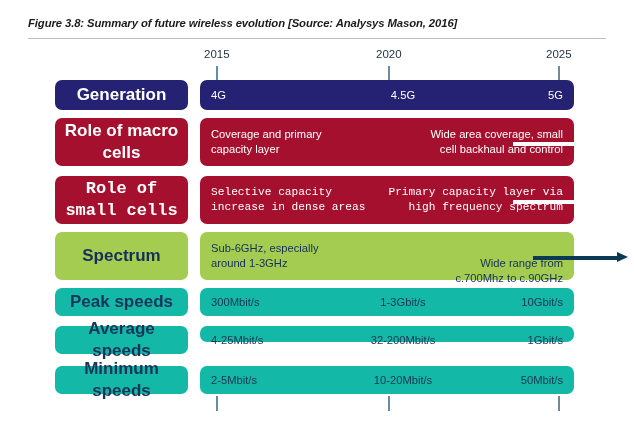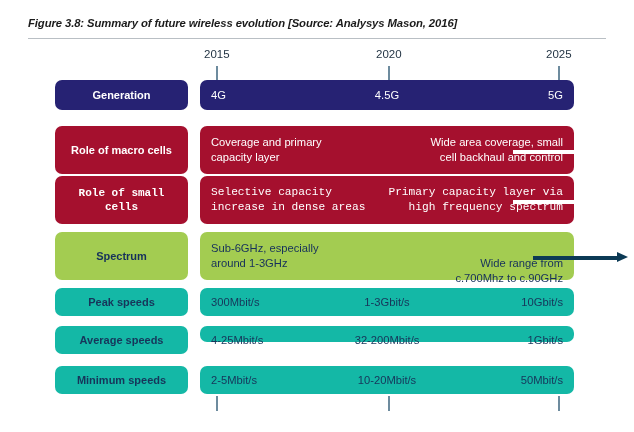--- a/index.html
+++ b/index.html
@@ -70,21 +70,21 @@
   .row-label {
     position: absolute;
     left: 55px;
     width: 133px;
     top: 0;
     border-radius: 7px;
     display: flex;
     align-items: center;
     justify-content: center;
     text-align: center;
-    font-size: 11px;
+    font-size: 17px;
     font-weight: bold;
     box-sizing: border-box;
     padding: 8px 4px;
     line-height: 1.28;
   }
   .row-bar {
     position: absolute;
     left: 200px;
     width: 374px;
     top: 0;
@@ -93,21 +93,21 @@
   }
 
   
   .cell {
     position: absolute;
     font-size: 11.2px;
     line-height: 1.32;
     white-space: pre-line;
   }
   .cell-start { left: 11px; text-align: left; }
-  .cell-mid   { left: 0; width: 374px; text-align: center; }
+  .cell-mid   { left: 16px; width: 374px; text-align: center; }
   .cell-end   { right: 11px; text-align: right; }
 
   
   .arrow {
     position: absolute;
     height: 11px;
   }
   .arrow .shaft {
     position: absolute;
     left: 0;
@@ -151,21 +151,21 @@
     </div>
   <div id="rows-layer">
       <div class="row" style="top: 80px; height: 30px;">
         <div class="row-label c-navy" style="height: 30px;">Generation</div>
         <div class="row-bar c-navy" style="height: 30px;">
           <div class="cell cell-start" style="top: 7.5px;">4G</div>
           <div class="cell cell-mid" style="top: 7.5px;">4.5G</div>
           <div class="cell cell-end" style="top: 7.5px;">5G</div>
         </div>
       </div>
-      <div class="row" style="top: 118px; height: 60px; margin-top: 8px;">
+      <div class="row" style="top: 118px; height: 60px;">
         <div class="row-label c-red" style="height: 48px;">Role of macro cells</div>
         <div class="row-bar c-red" style="height: 48px;">
           <div class="cell cell-start" style="top: 9px;">Coverage and primary
 capacity layer</div>
           <div class="cell cell-end" style="top: 9px;">Wide area coverage, small
 cell backhaul and control</div>
           <div class="arrow" style="left: 313px; top: 20px; width: 100px;">
             <div class="shaft" style="background: rgb(255, 255, 255);"></div>
             <div class="head" style="border-left: 11px solid rgb(255, 255, 255);"></div>
           </div>

